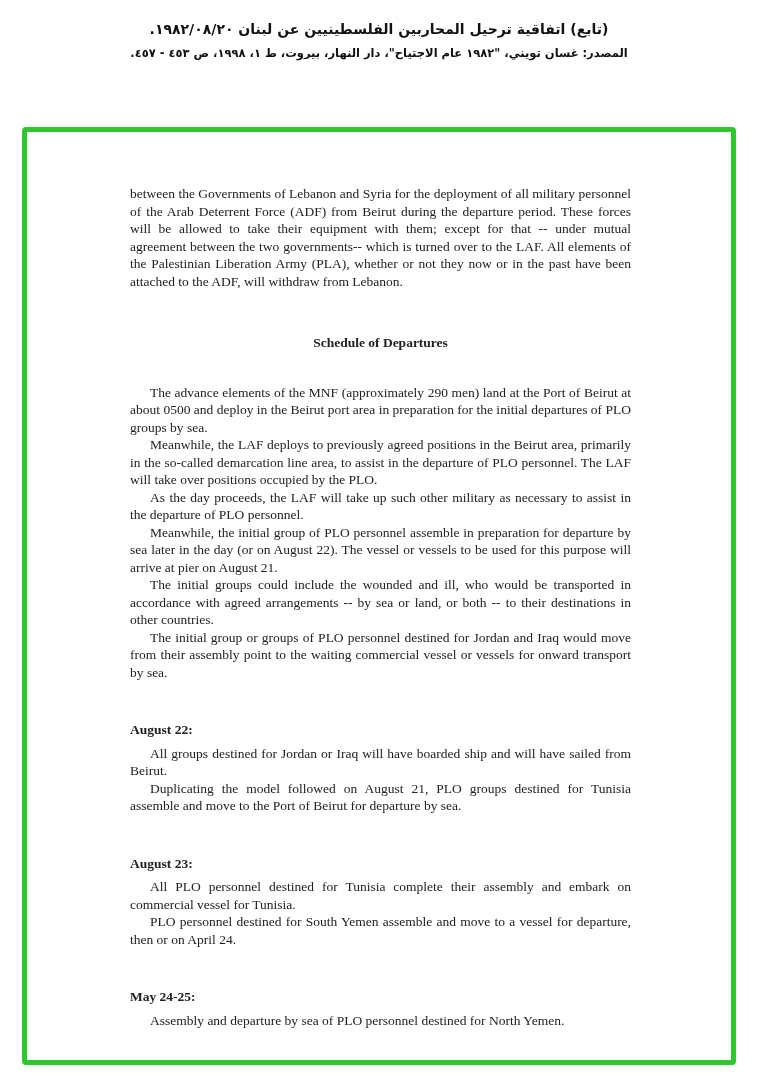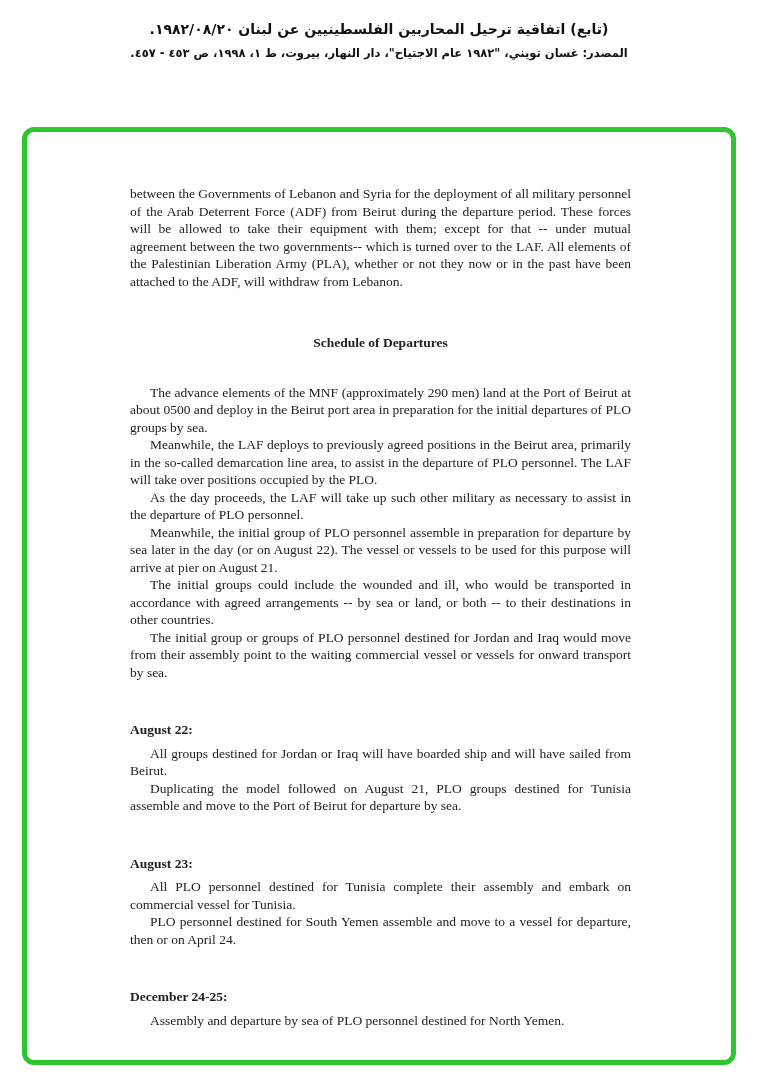--- a/index.html
+++ b/index.html
@@ -34,21 +34,21 @@
     font-weight: bold;
     line-height: 22px;
   }
   .doc-frame {
     position: absolute;
     left: 22px;
     top: 127px;
     width: 714px;
     height: 938px;
     border: 5px solid #2ec52e;
-    border-radius: 12px;
+    border-radius: 4px;
     background: #ffffff;
     overflow: hidden;
   }
   .doc-inner {
     padding: 53px 100px 0 103px;
     font-size: 13.5px;
     line-height: 17.5px;
     color: #222;
   }
   .para {
@@ -100,19 +100,19 @@
       <p class="para">The initial group or groups of PLO personnel destined for Jordan and Iraq would move from their assembly point to the waiting commercial vessel or vessels for onward transport by sea.</p>
 
       <div class="section-heading">August 22:</div>
       <p class="para">All groups destined for Jordan or Iraq will have boarded ship and will have sailed from Beirut.</p>
       <p class="para">Duplicating the model followed on August 21, PLO groups destined for Tunisia assemble and move to the Port of Beirut for departure by sea.</p>
 
       <div class="section-heading">August 23:</div>
       <p class="para">All PLO personnel destined for Tunisia complete their assembly and embark on commercial vessel for Tunisia.</p>
       <p class="para">PLO personnel destined for South Yemen assemble and move to a vessel for departure, then or on April 24.</p>
 
-      <div class="section-heading">December 24-25:</div>
+      <div class="section-heading">May 24-25:</div>
       <p class="para">Assembly and departure by sea of PLO personnel destined for North Yemen.</p>
 
     </div>
   </div>
 
 </div>
 
 </body></html>

